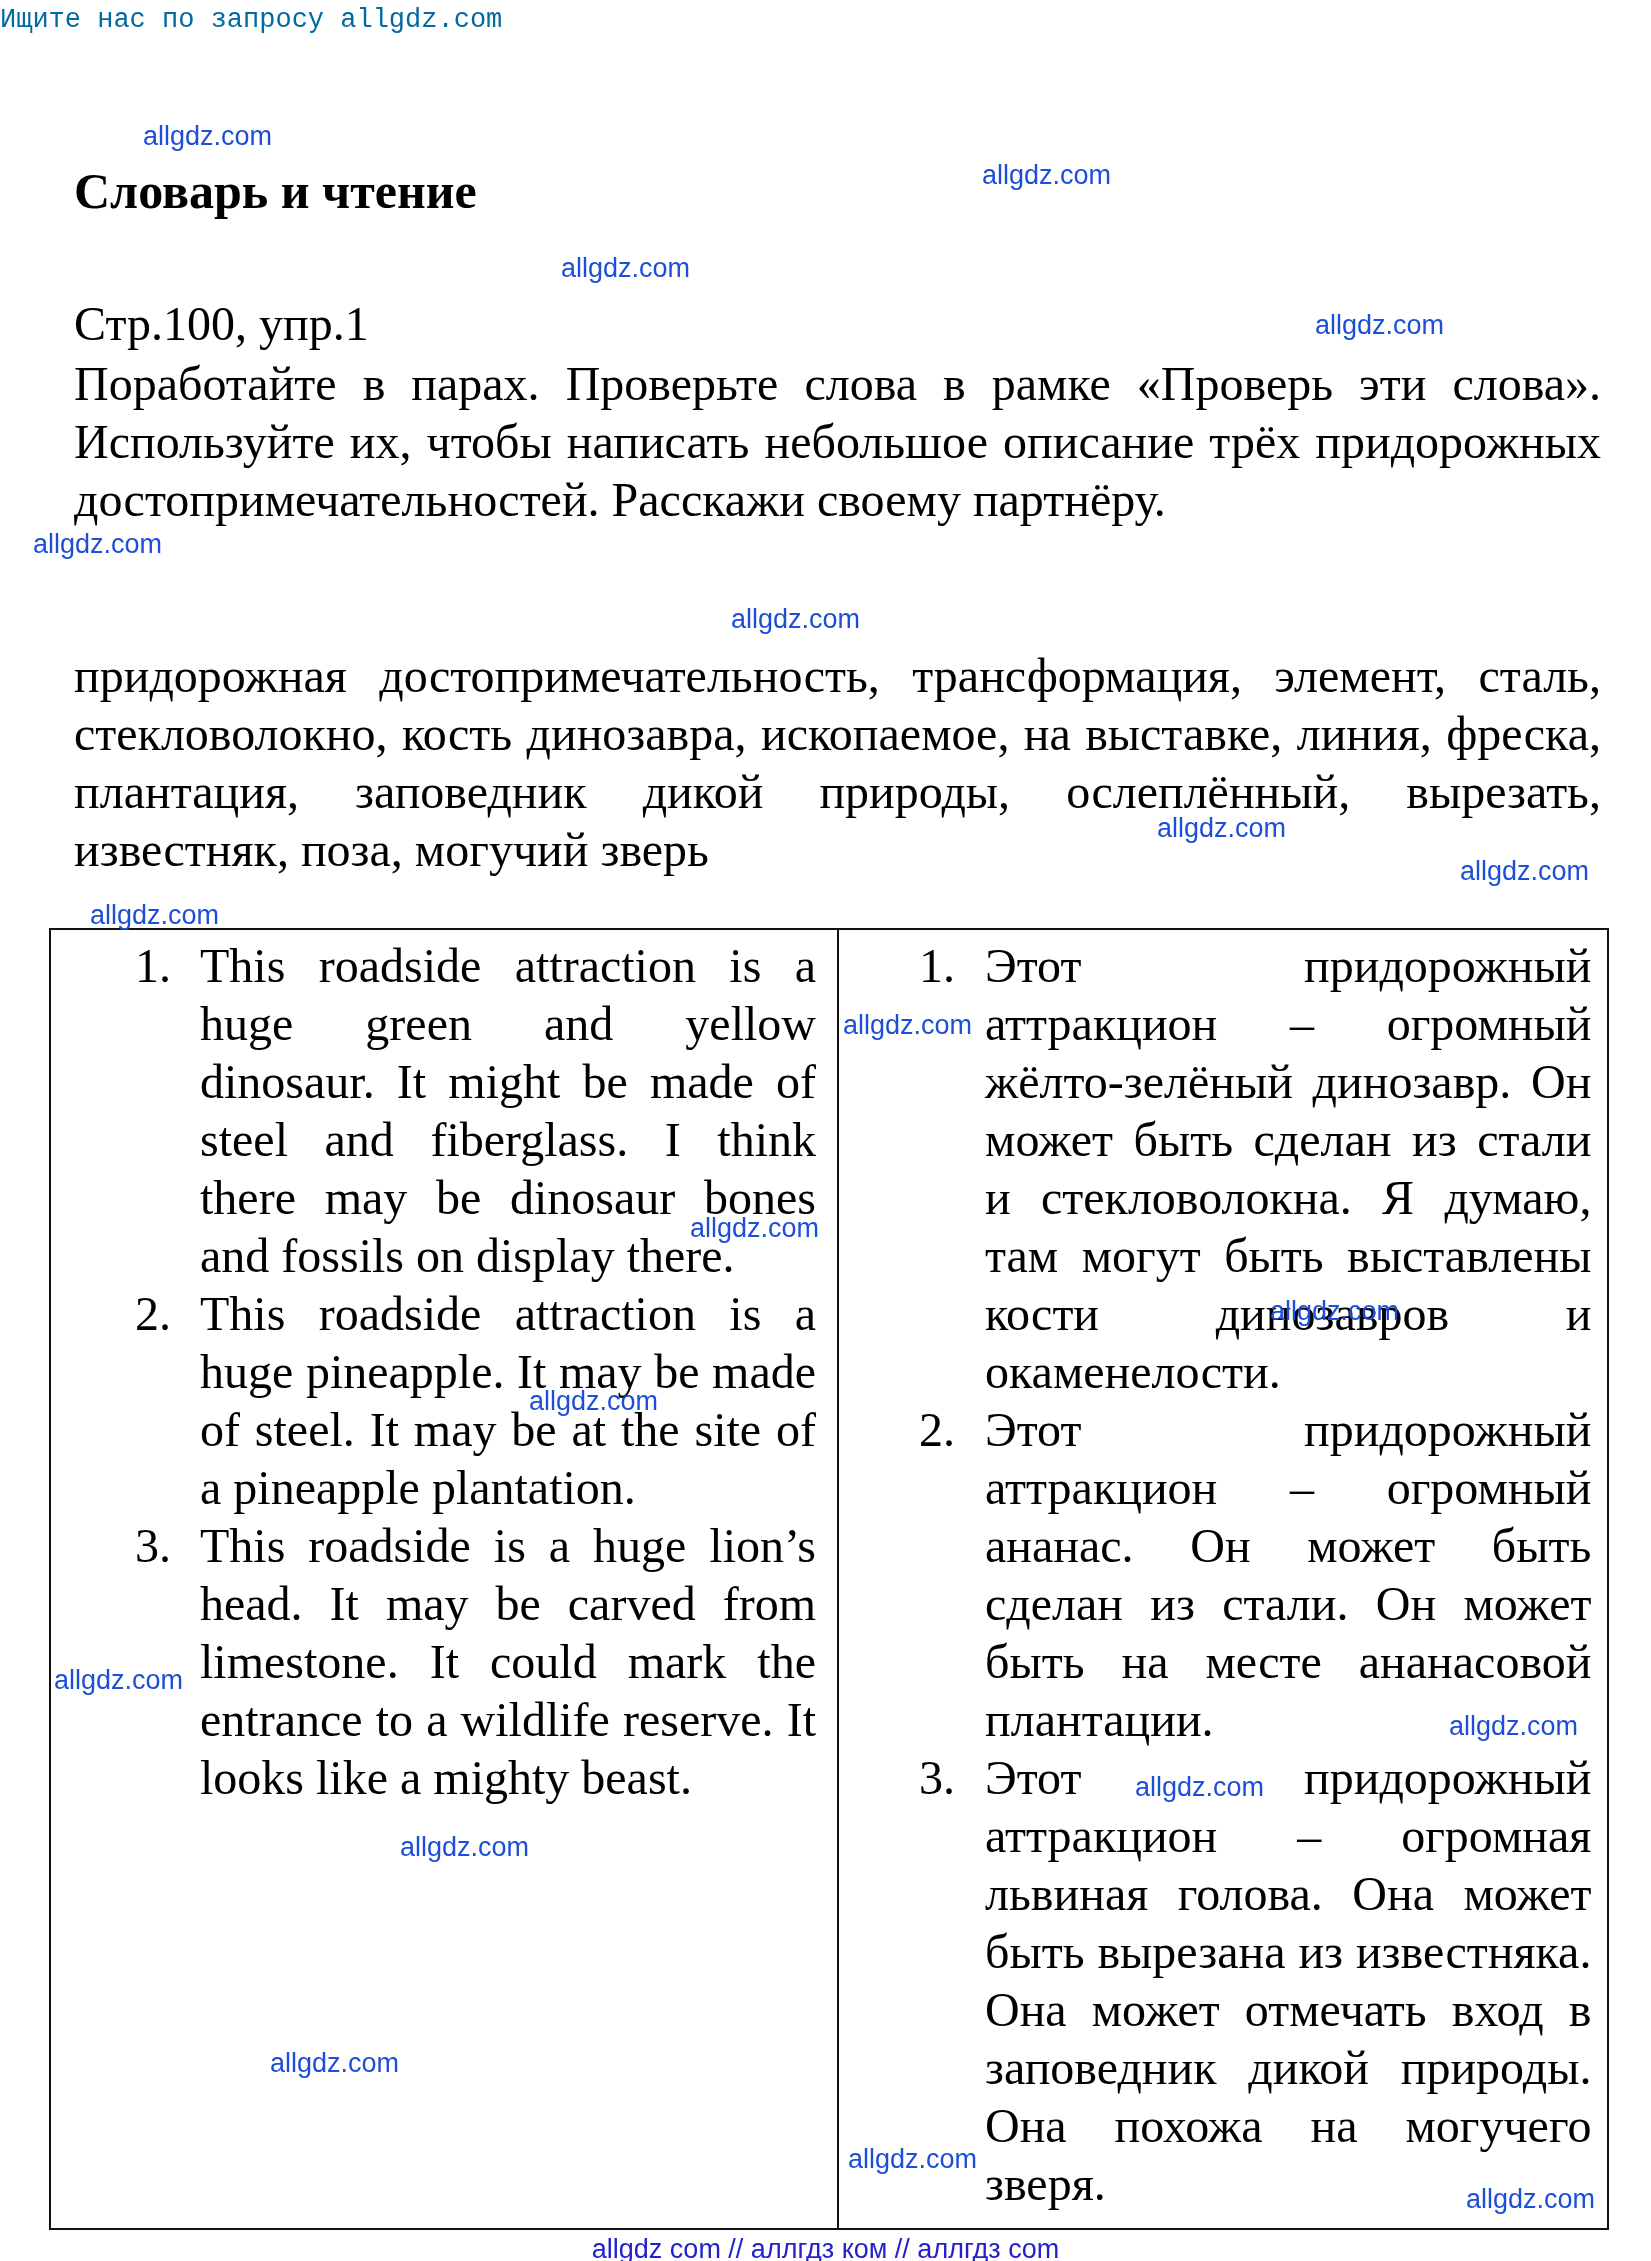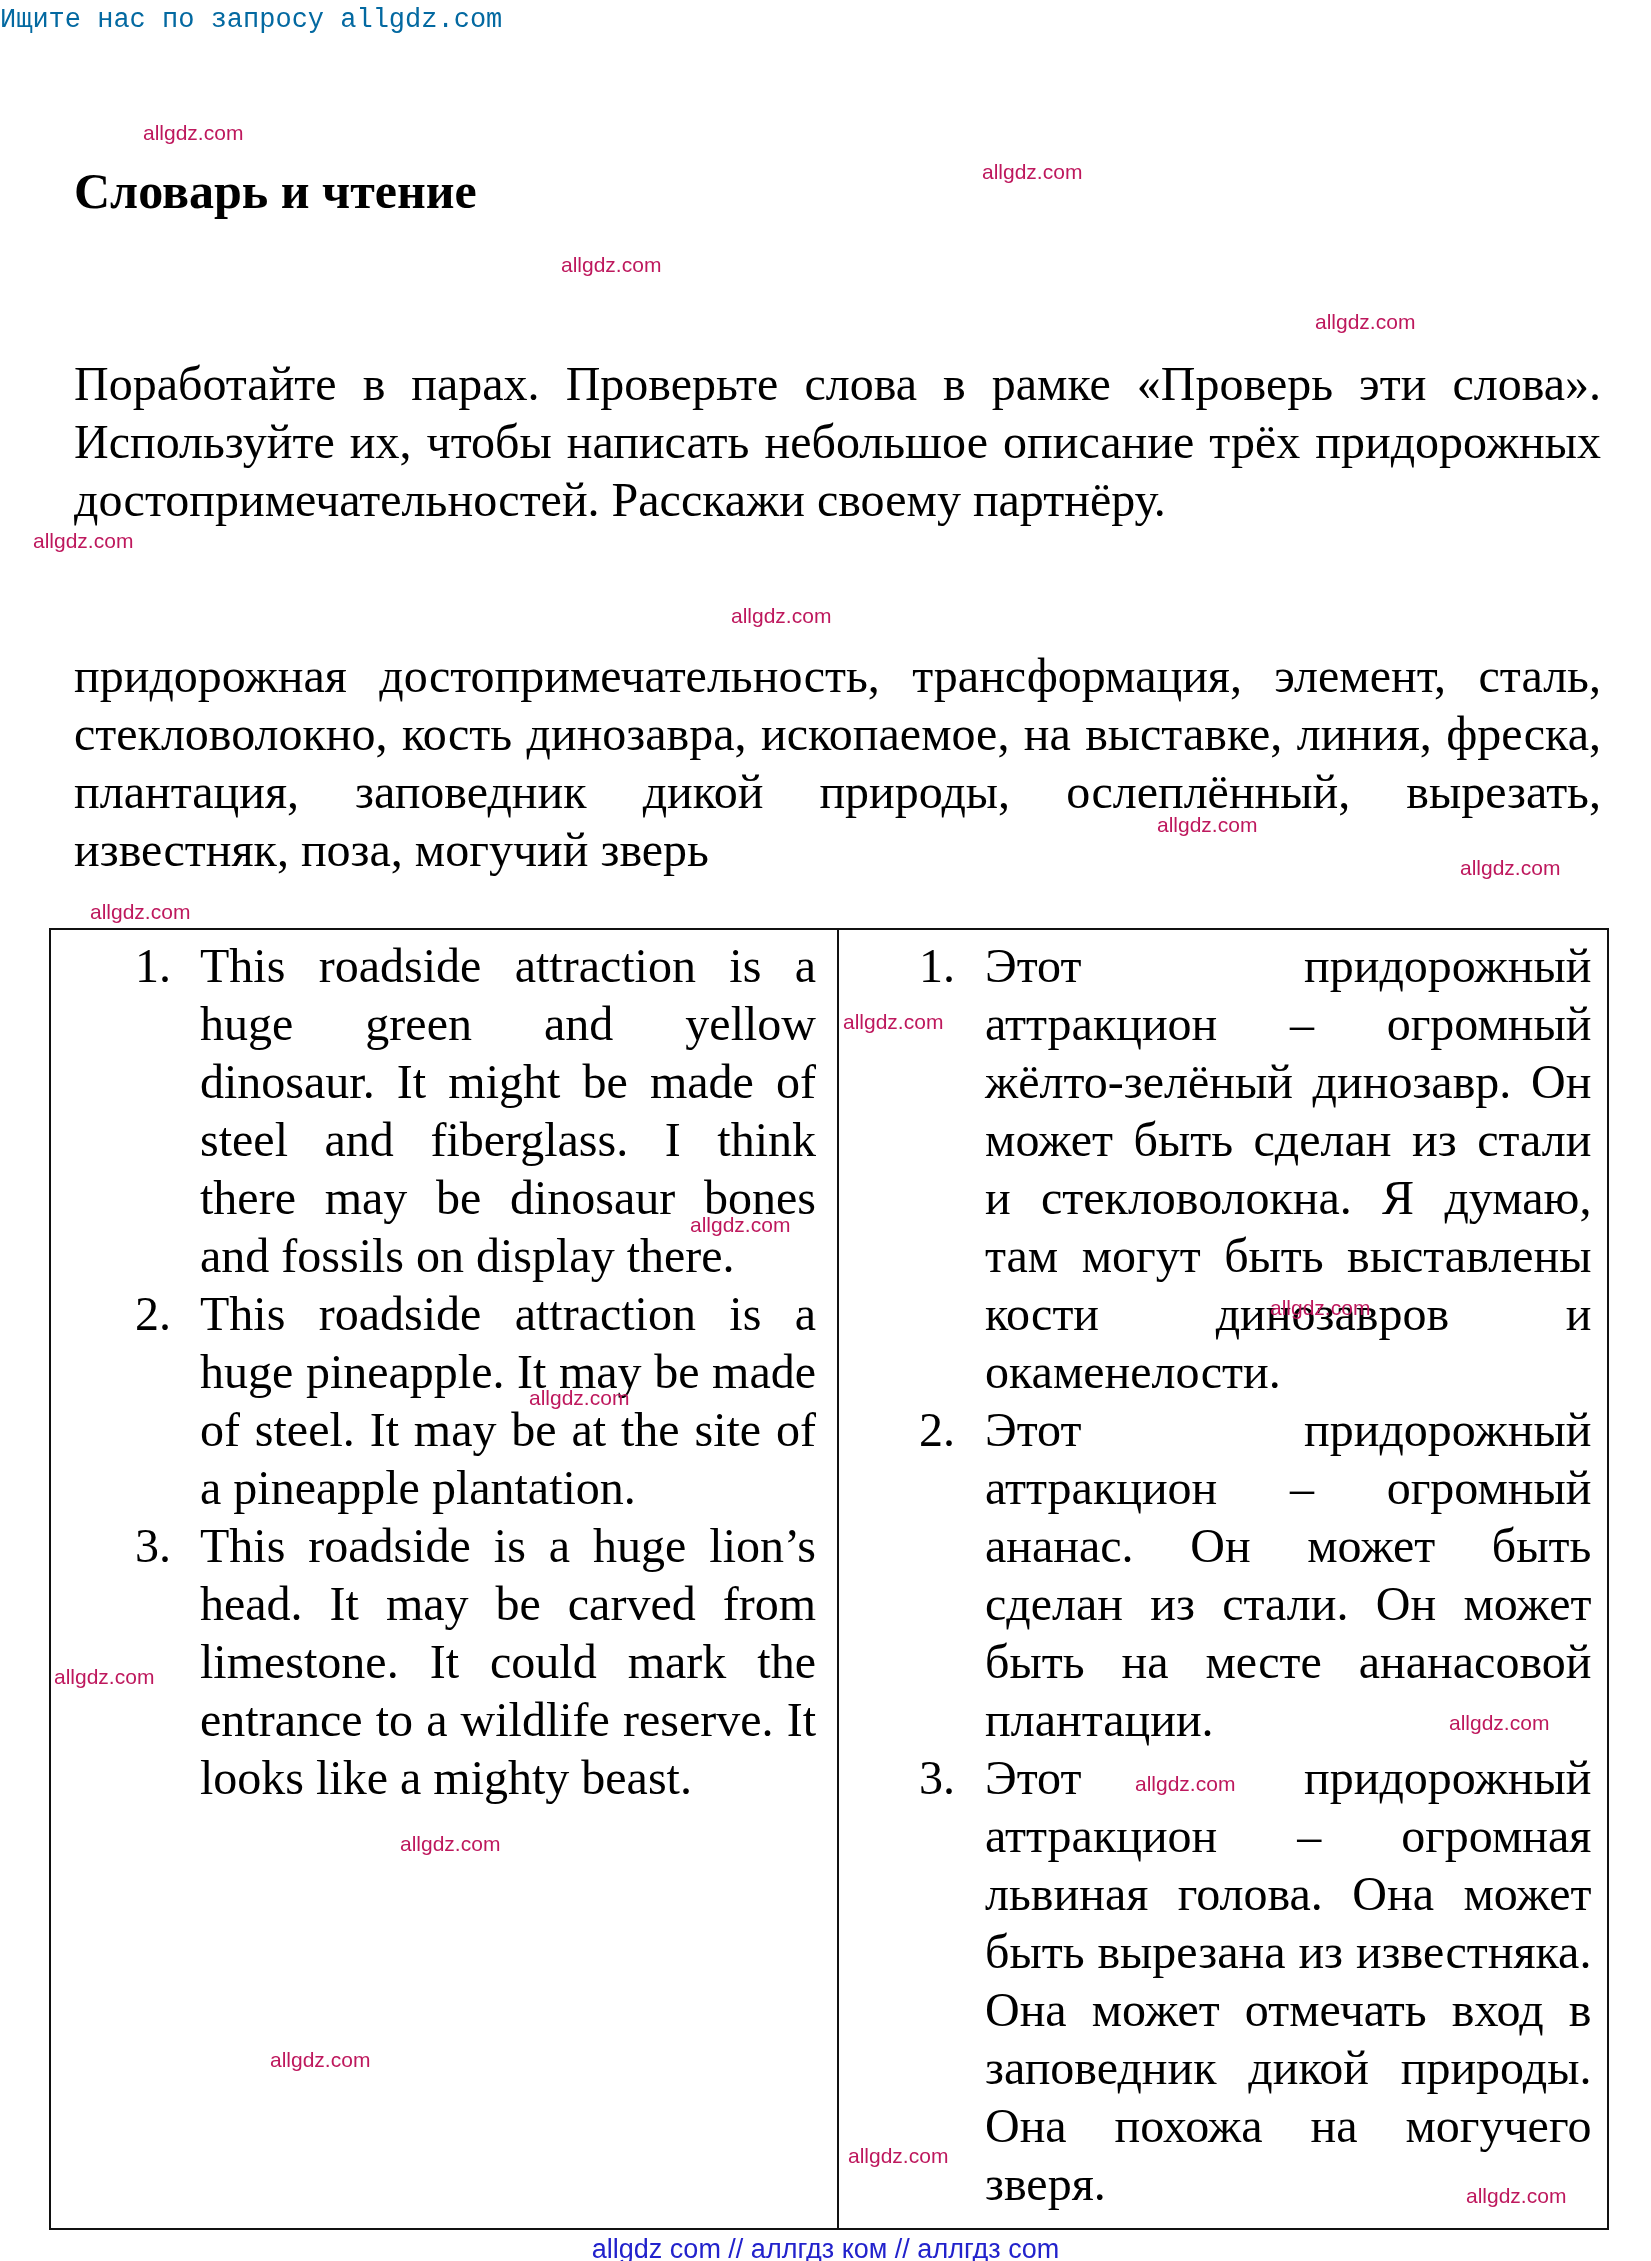--- a/index.html
+++ b/index.html
@@ -72,32 +72,33 @@
   .footer {
     position: absolute; top: 2234px; left: 0; width: 100%;
     text-align: center;
     font-family: "Liberation Sans", sans-serif;
     font-size: 27px; color: #2222cc;
   }
 
   .wm {
     position: absolute;
     font-family: "Liberation Sans", sans-serif;
-    font-size: 21px; color: #be185d;
+    font-size: 27px; color: #1d4ed8;
     white-space: nowrap;
   }
 </style>
 </head>
 <body>
 
 <div class="page">
 
   <div class="banner">Ищите нас по запросу allgdz.com</div>
 
   <h2 class="section">Словарь и чтение</h2>
+  <div class="exercise">Стр.100, упр.1</div>
 
   <p class="task">Поработайте в парах. Проверьте слова в рамке «Проверь эти слова». Используйте их, чтобы написать небольшое описание трёх придорожных достопримечательностей. Расскажи своему партнёру.</p>
 
   <p class="wordbox-words">придорожная достопримечательность, трансформация, элемент, сталь, стекловолокно, кость динозавра, ископаемое, на выставке, линия, фреска, плантация, заповедник дикой природы, ослеплённый, вырезать, известняк, поза, могучий зверь</p>
 
   <div class="answers-table">
     <div class="col col-en">
       <div class="item">
         <div class="txt">This roadside attraction is a huge green and yellow dinosaur. It might be made of steel and fiberglass. I think there may be dinosaur bones and fossils on display there.</div>
       </div>

